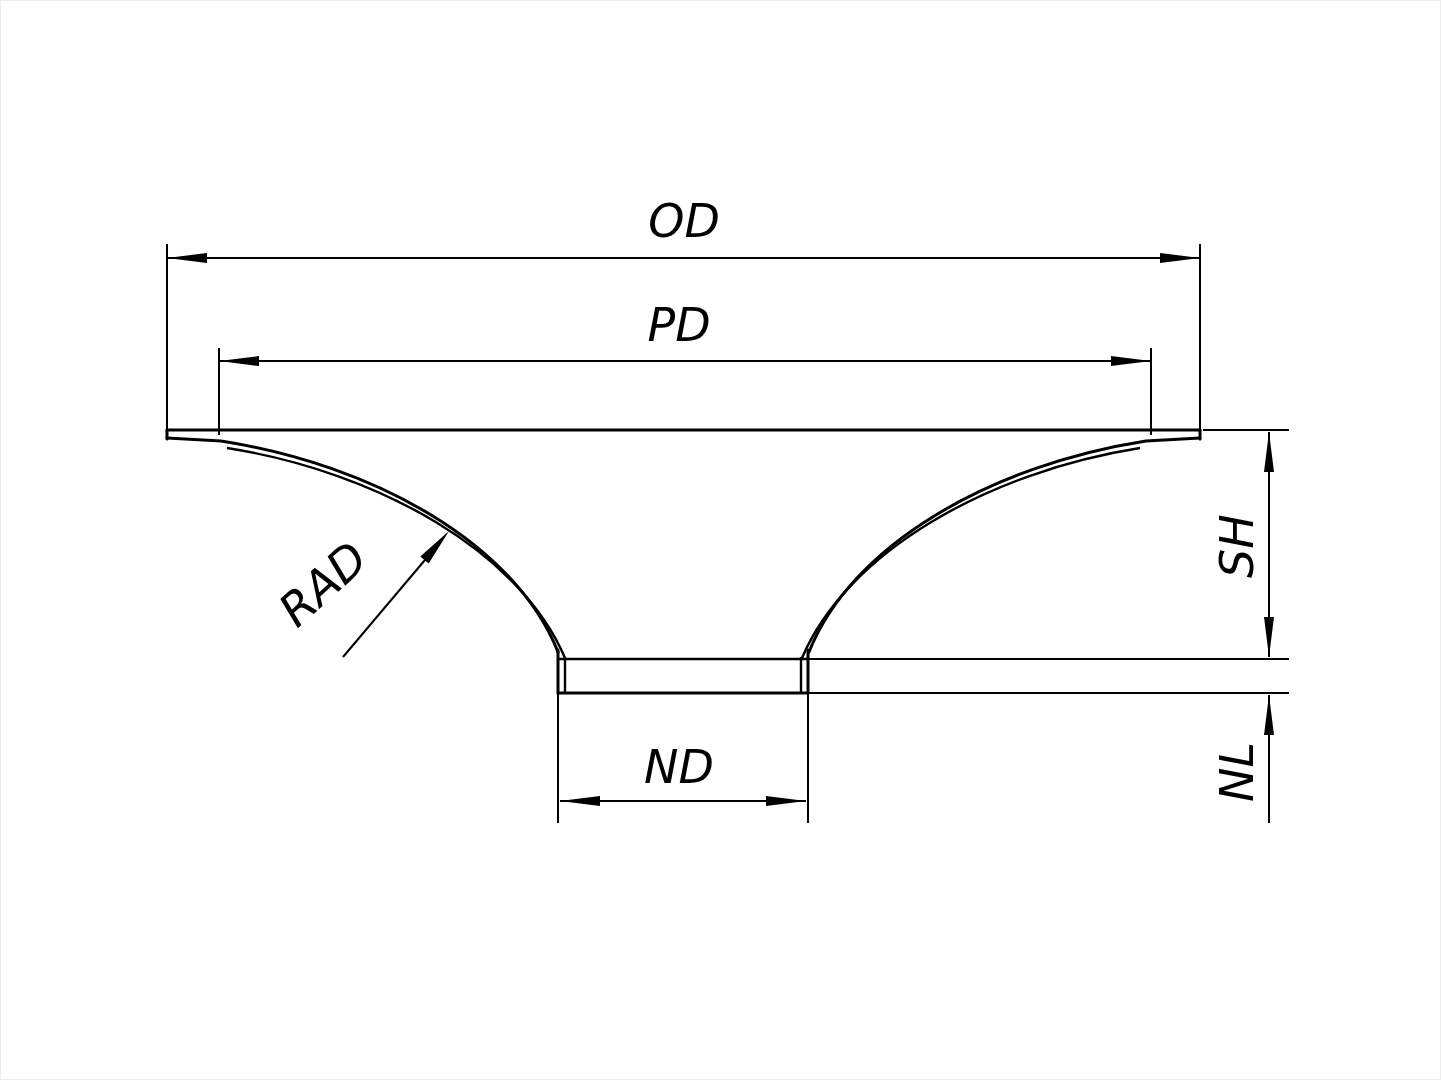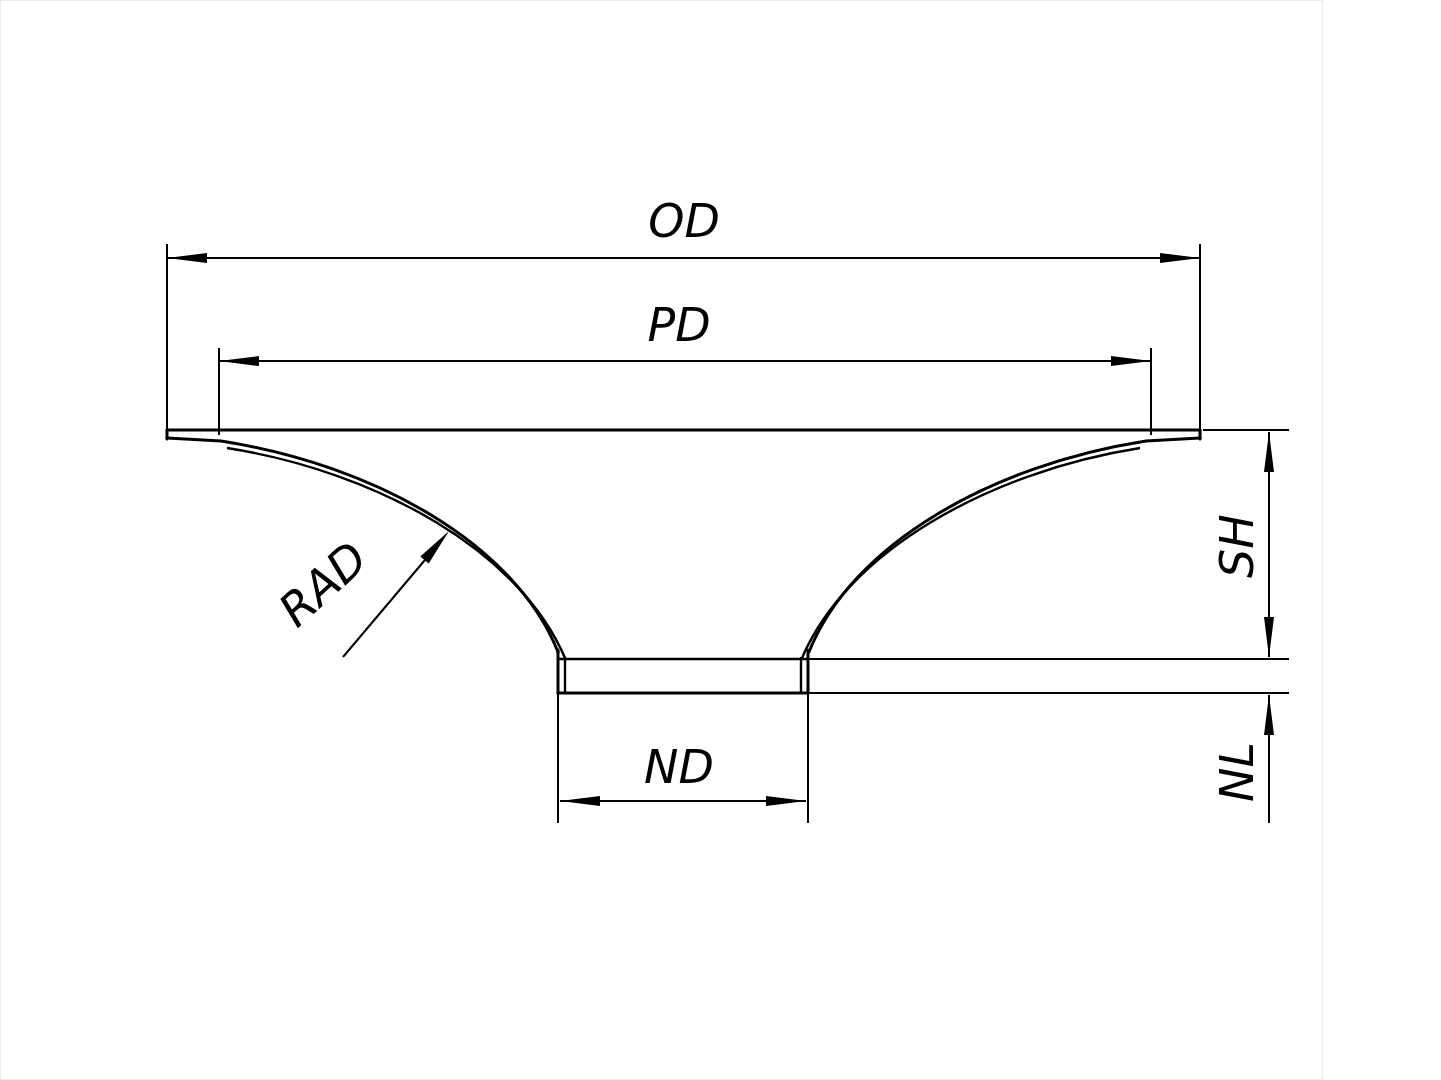--- a/index.html
+++ b/index.html
@@ -2,21 +2,21 @@
 <html><head>
 <meta charset="utf-8">
 <style>
   html, body {
     margin: 0;
     padding: 0;
     background: #ffffff;
   }
   .drawing-stage {
     position: relative;
-    width: 1323px;
+    width: 1441px;
     height: 1080px;
     background: #ffffff;
     box-sizing: border-box;
     border: 1px solid #ececec;
   }
   svg {
     display: block;
     width: 1441px;
     height: 1080px;
   }

